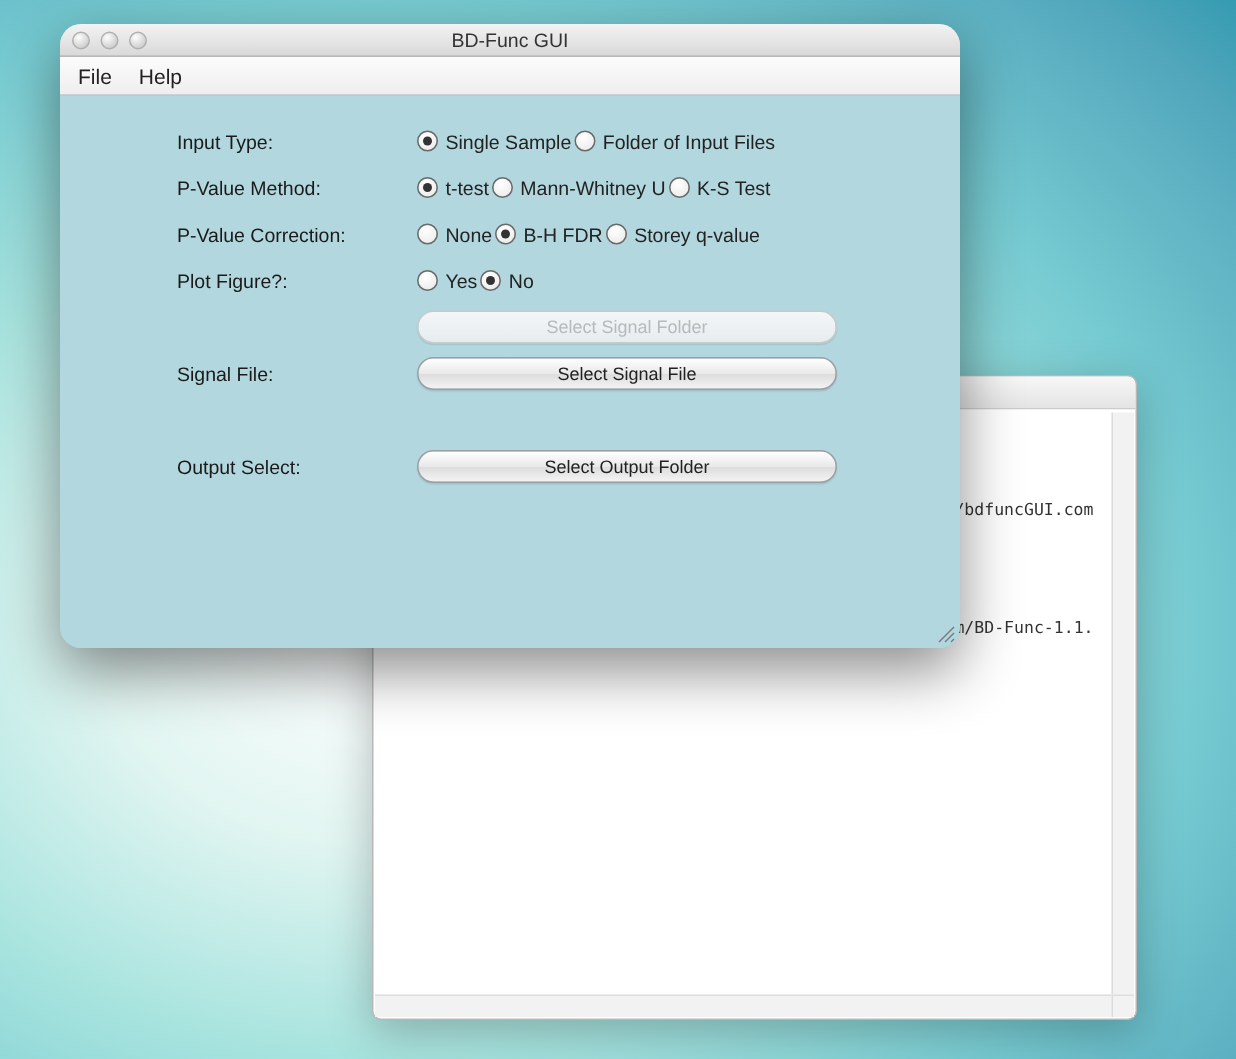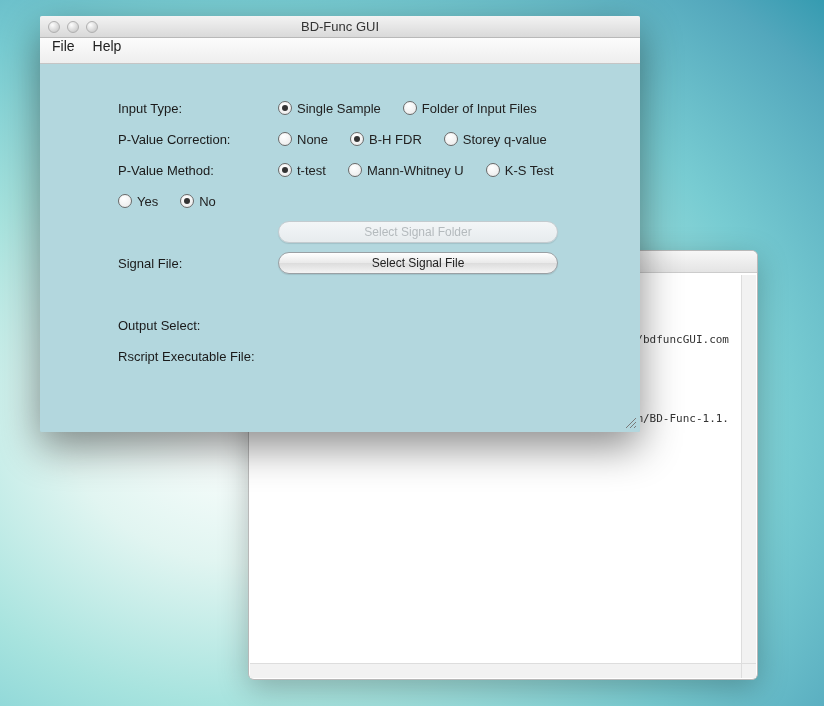--- a/index.html
+++ b/index.html
@@ -72,21 +72,21 @@
     border-top:1px solid #ddd;
   }
 
   
   .window {
     position: absolute;
     left: 40px;
     top: 16px;
     width: 600px;
     height: 416px;
-    border-radius: 2px;
+    border-radius: 14px;
     box-shadow: 0 15px 40px rgba(0,0,0,0.45);
     background: #acd1d8;
     overflow: hidden;
     display: flex;
     flex-direction: column;
   }
   .titlebar {
     height: 22px;
     background: linear-gradient(#f3f3f3,#d9d9d9);
     border-bottom: 1px solid #b8b8b8;
@@ -111,49 +111,50 @@
     text-align: center;
     font-size: 13px;
     color: #333;
     pointer-events: none;
   }
   .menubar {
     height: 26px;
     background: linear-gradient(#fcfcfc,#eeeeee);
     border-bottom: 1px solid #c5c5c5;
     display: flex;
+    align-items: center;
     gap: 18px;
     padding-left: 12px;
     font-size: 14px;
   }
   .menubar span { cursor: default; }
 
   .panel {
     flex: 1;
     background: #b3d7de;
     position: relative;
-    padding: 32px 30px 10px 78px;
+    padding: 18px 30px 10px 78px;
   }
 
   .form-row {
     display: flex;
     align-items: center;
     margin-bottom: 7px;
     min-height: 24px;
   }
   .form-label {
     width: 160px;
     flex-shrink: 0;
     font-size: 13px;
     color: #1a1a1a;
   }
   .radios {
     display: flex;
     align-items: center;
-    gap: 22px;
+    gap: 2px;
     flex-wrap: wrap;
   }
   .radio {
     display: inline-flex;
     align-items: center;
     gap: 5px;
     cursor: default;
     font-size: 13px;
   }
   .radio .rcircle {
@@ -242,56 +243,57 @@
             <span>Single Sample</span>
           </span>
         <span class="radio">
             <span class="rcircle"></span>
             <span>Folder of Input Files</span>
           </span>
       </div>
     </div>
 
     <div class="form-row">
-      <div class="form-label">P-Value Correction:</div>
-      <div class="radios">
-        <span class="radio">
-            <span class="rcircle"></span>
-            <span>None</span>
-          </span>
-        <span class="radio selected">
-            <span class="rcircle"></span>
-            <span>B-H FDR</span>
-          </span>
-        <span class="radio">
-            <span class="rcircle"></span>
-            <span>Storey q-value</span>
-          </span>
-      </div>
-    </div>
-
-    <div class="form-row">
       <div class="form-label">P-Value Method:</div>
       <div class="radios">
         <span class="radio selected">
             <span class="rcircle"></span>
             <span>t-test</span>
           </span>
         <span class="radio">
             <span class="rcircle"></span>
             <span>Mann-Whitney U</span>
           </span>
         <span class="radio">
             <span class="rcircle"></span>
             <span>K-S Test</span>
           </span>
       </div>
     </div>
 
     <div class="form-row">
+      <div class="form-label">P-Value Correction:</div>
+      <div class="radios">
+        <span class="radio">
+            <span class="rcircle"></span>
+            <span>None</span>
+          </span>
+        <span class="radio selected">
+            <span class="rcircle"></span>
+            <span>B-H FDR</span>
+          </span>
+        <span class="radio">
+            <span class="rcircle"></span>
+            <span>Storey q-value</span>
+          </span>
+      </div>
+    </div>
+
+    <div class="form-row">
+      <div class="form-label">Plot Figure?:</div>
       <div class="radios">
         <span class="radio">
             <span class="rcircle"></span>
             <span>Yes</span>
           </span>
         <span class="radio selected">
             <span class="rcircle"></span>
             <span>No</span>
           </span>
       </div>
@@ -305,24 +307,24 @@
     <div class="form-row">
       <div class="form-label">Signal File:</div>
       <div class="pill-btn">Select Signal File</div>
     </div>
 
     <div class="form-row">
     </div>
 
     <div class="form-row">
       <div class="form-label">Output Select:</div>
-    </div>
-
-    <div class="form-row">
-      <div class="form-label">Rscript Executable File:</div>
+      <div class="pill-btn">Select Output Folder</div>
+    </div>
+
+    <div class="form-row">
     </div>
 
     <div style="height:8px"></div>
 
 
     <div class="resize">
       <svg width="14" height="14">
           <g stroke="#7a7a7a" stroke-width="1">
         <line x1="3" y1="13" x2="13" y2="3"></line>
         <line x1="7" y1="13" x2="13" y2="7"></line>

